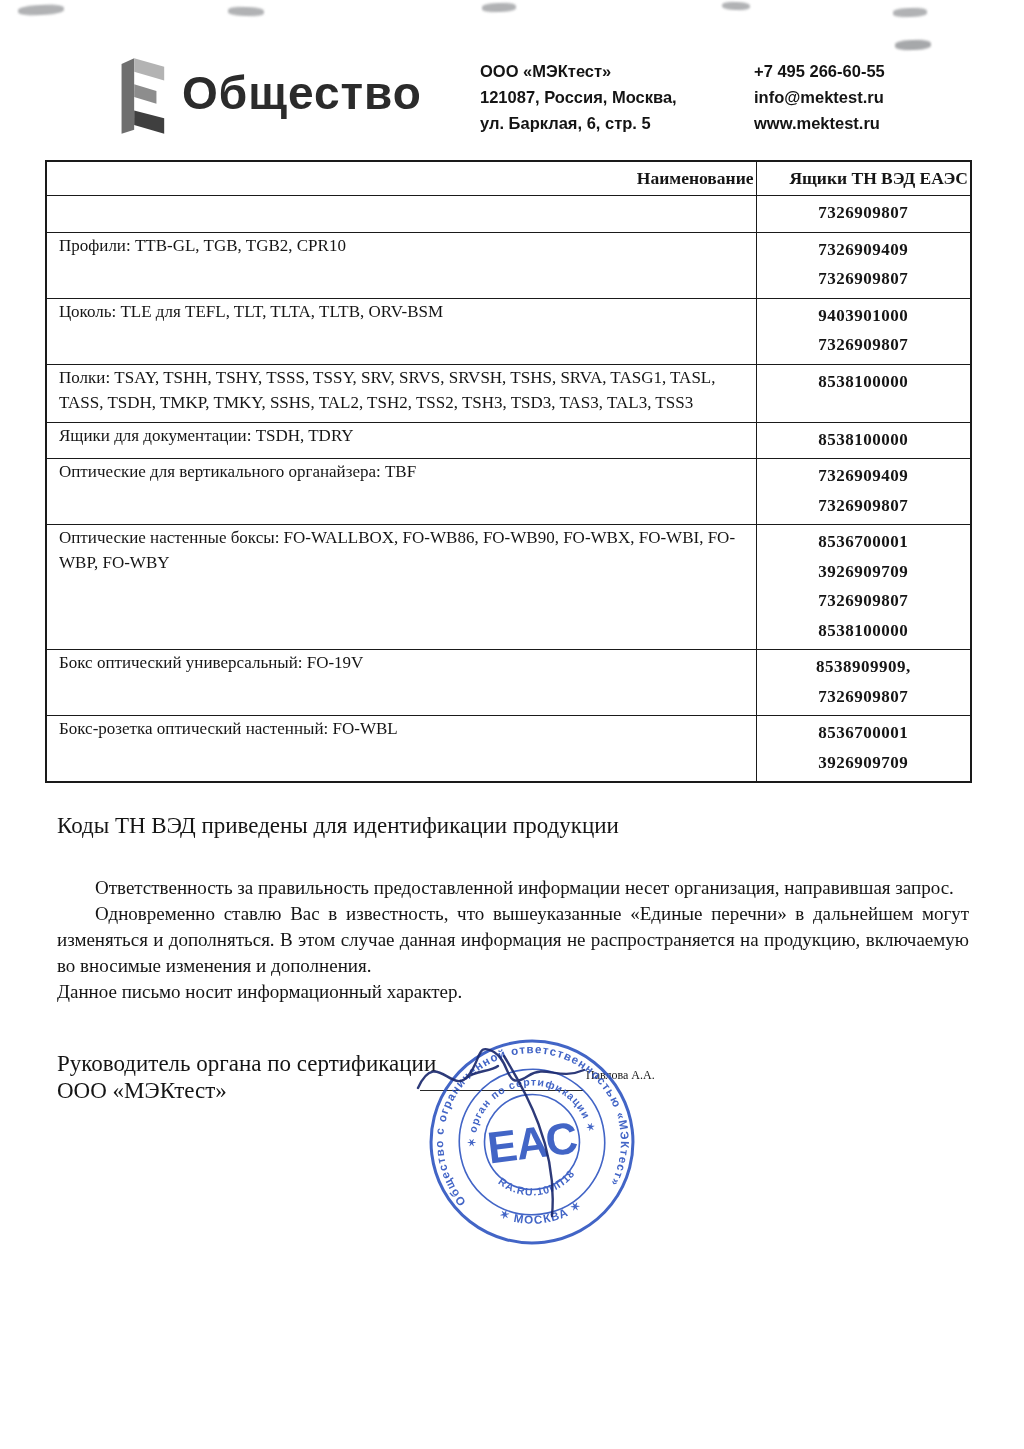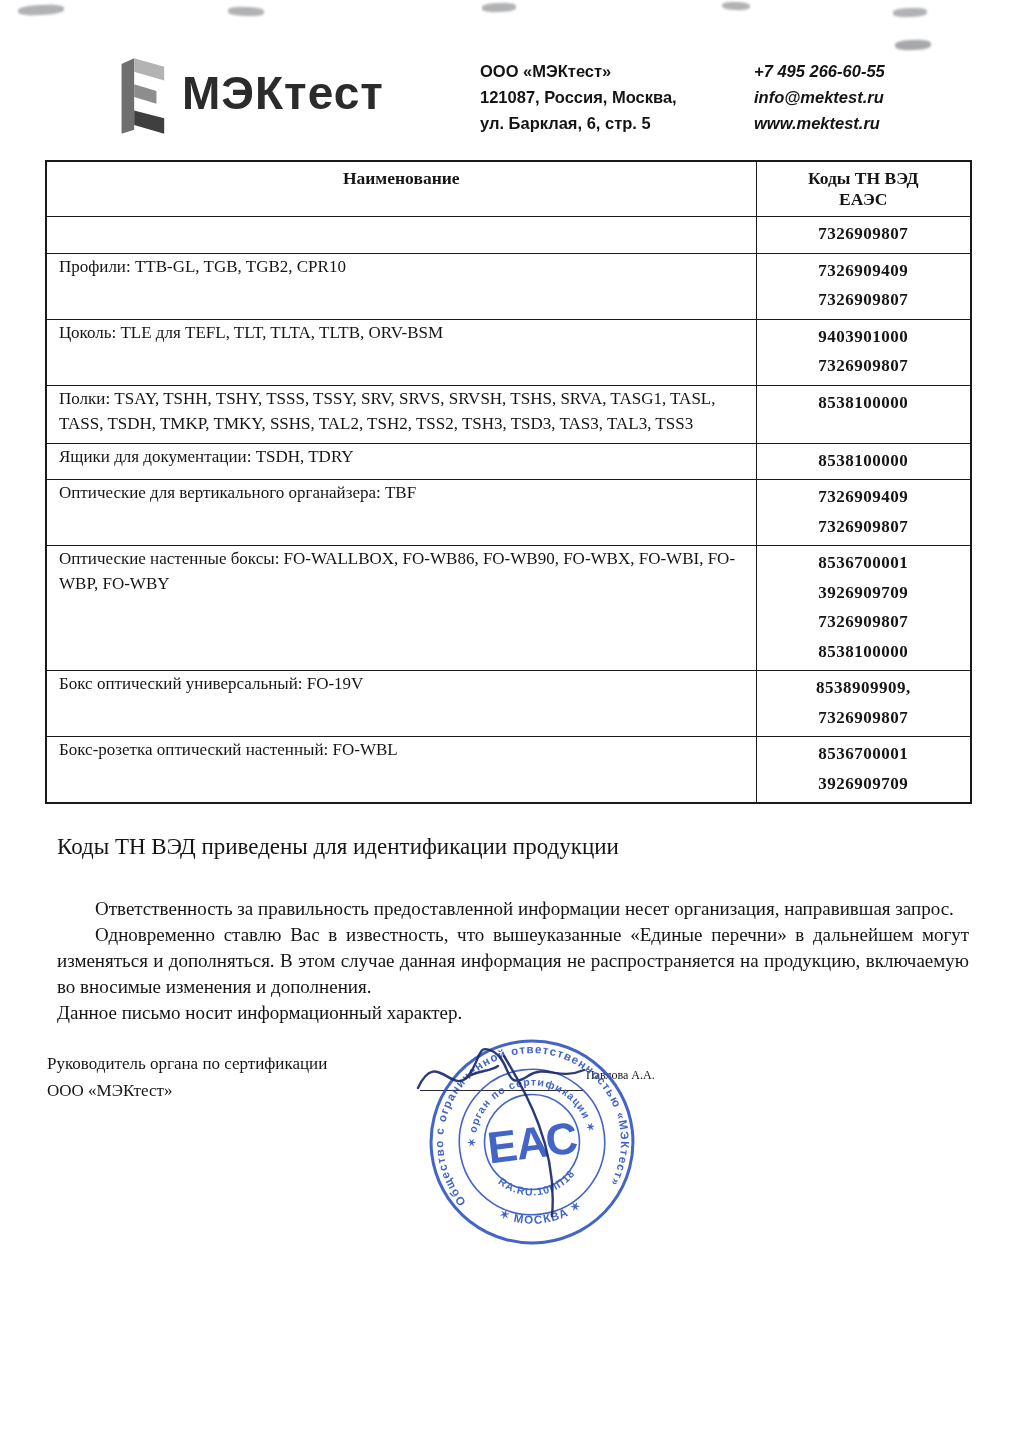--- a/index.html
+++ b/index.html
@@ -31,54 +31,54 @@
     font-family: "Liberation Sans", sans-serif;
     font-weight: bold; font-size: 46px; letter-spacing: 1px;
     color: #2b2b2b;
   }
   .hdr-col {
     font-family: "Liberation Sans", sans-serif;
     font-weight: bold; font-size: 16.5px; line-height: 26px;
     color: #141414; padding-top: 8px;
   }
   .hdr-company { width: 274px; }
-  .hdr-contacts { flex: 1; font-style: italic; }
+  .hdr-contacts { flex: 1; }
 
   
   table.doc-table {
     border-collapse: collapse;
     margin: 24px 45px 0 45px;
     width: 927px;
     border: 2px solid #1a1a1a;
   }
   table.doc-table th, table.doc-table td {
     border: 1.4px solid #1a1a1a;
     vertical-align: top;
   }
   table.doc-table th {
-    font-size: 17.5px; text-align: center; padding: 6px 28px;
+    font-size: 17.5px; text-align: right; padding: 6px 2px;
   }
   th.col-name { width: 710px; }
   .cell-name { font-size: 17px; line-height: 25px; padding: 0 12px 7px; }
   .cell-codes { padding: 2px 6px 4px; }
   .code-line {
     font-size: 17px; font-weight: bold; line-height: 29.5px;
     text-align: center; letter-spacing: .5px;
   }
 
   
   .codes-note { font-size: 23px; margin: 30px 52px 0 57px; }
   .body-text { margin: 36px 55px 0 57px; text-align: justify; }
   .body-text p { font-size: 19px; line-height: 26px; }
   .body-text p.indent { text-indent: 38px; }
 
   
   .sign-title {
-    position: absolute; left: 47px; top: 1050px;
-    font-size: 17px; line-height: 27px;
+    position: absolute; left: 57px; top: 1050px;
+    font-size: 23px; line-height: 27px;
   }
   .sign-line {
     position: absolute; left: 420px; top: 1090px;
     width: 163px; height: 1.4px; background: #2a2a2a;
   }
   .signer-name {
     position: absolute; left: 586px; top: 1068px;
     font-size: 12px;
   }
 
@@ -108,39 +108,39 @@
   <div class="artifact" style="left:895px; top:40px; width:36px; height:10px; transform:rotate(-2deg); opacity:.85;"></div>
 
   <div class="header">
     <div class="logo-wrap">
       <svg class="logo-icon" viewBox="0 0 64 84">
         <polygon points="14,12 27,6 27,80 14,84" fill="#6f6f6f"></polygon>
         <polygon points="27,6 58,15 58,29 27,20" fill="#b3b3b3"></polygon>
         <polygon points="27,33 50,40 50,53 27,46" fill="#8d8d8d"></polygon>
         <polygon points="27,60 58,68 58,84 27,75" fill="#3f3f3f"></polygon>
       </svg>
-      <span class="logo-text">МЭКтест</span>
+      <span class="logo-text">Общество</span>
     </div>
     <div class="hdr-col hdr-company">
       <div>ООО «МЭКтест»</div>
       <div>121087, Россия, Москва,</div>
       <div>ул. Барклая, 6, стр. 5</div>
     </div>
     <div class="hdr-col hdr-contacts">
       <div>+7 495 266-60-55</div>
       <div>info@mektest.ru</div>
       <div>www.mektest.ru</div>
     </div>
   </div>
 
   <table class="doc-table">
     <thead>
       <tr>
         <th class="col-name">Наименование</th>
-        <th class="col-codes">Коды ТН ВЭД ЕАЭС</th>
+        <th class="col-codes">Ящики ТН ВЭД ЕАЭС</th>
       </tr>
     </thead>
     <tbody>
         <tr>
           <td class="cell-name"></td>
           <td class="cell-codes">
             <div class="code-line">7326909807</div>
           </td>
         </tr>
         <tr>

